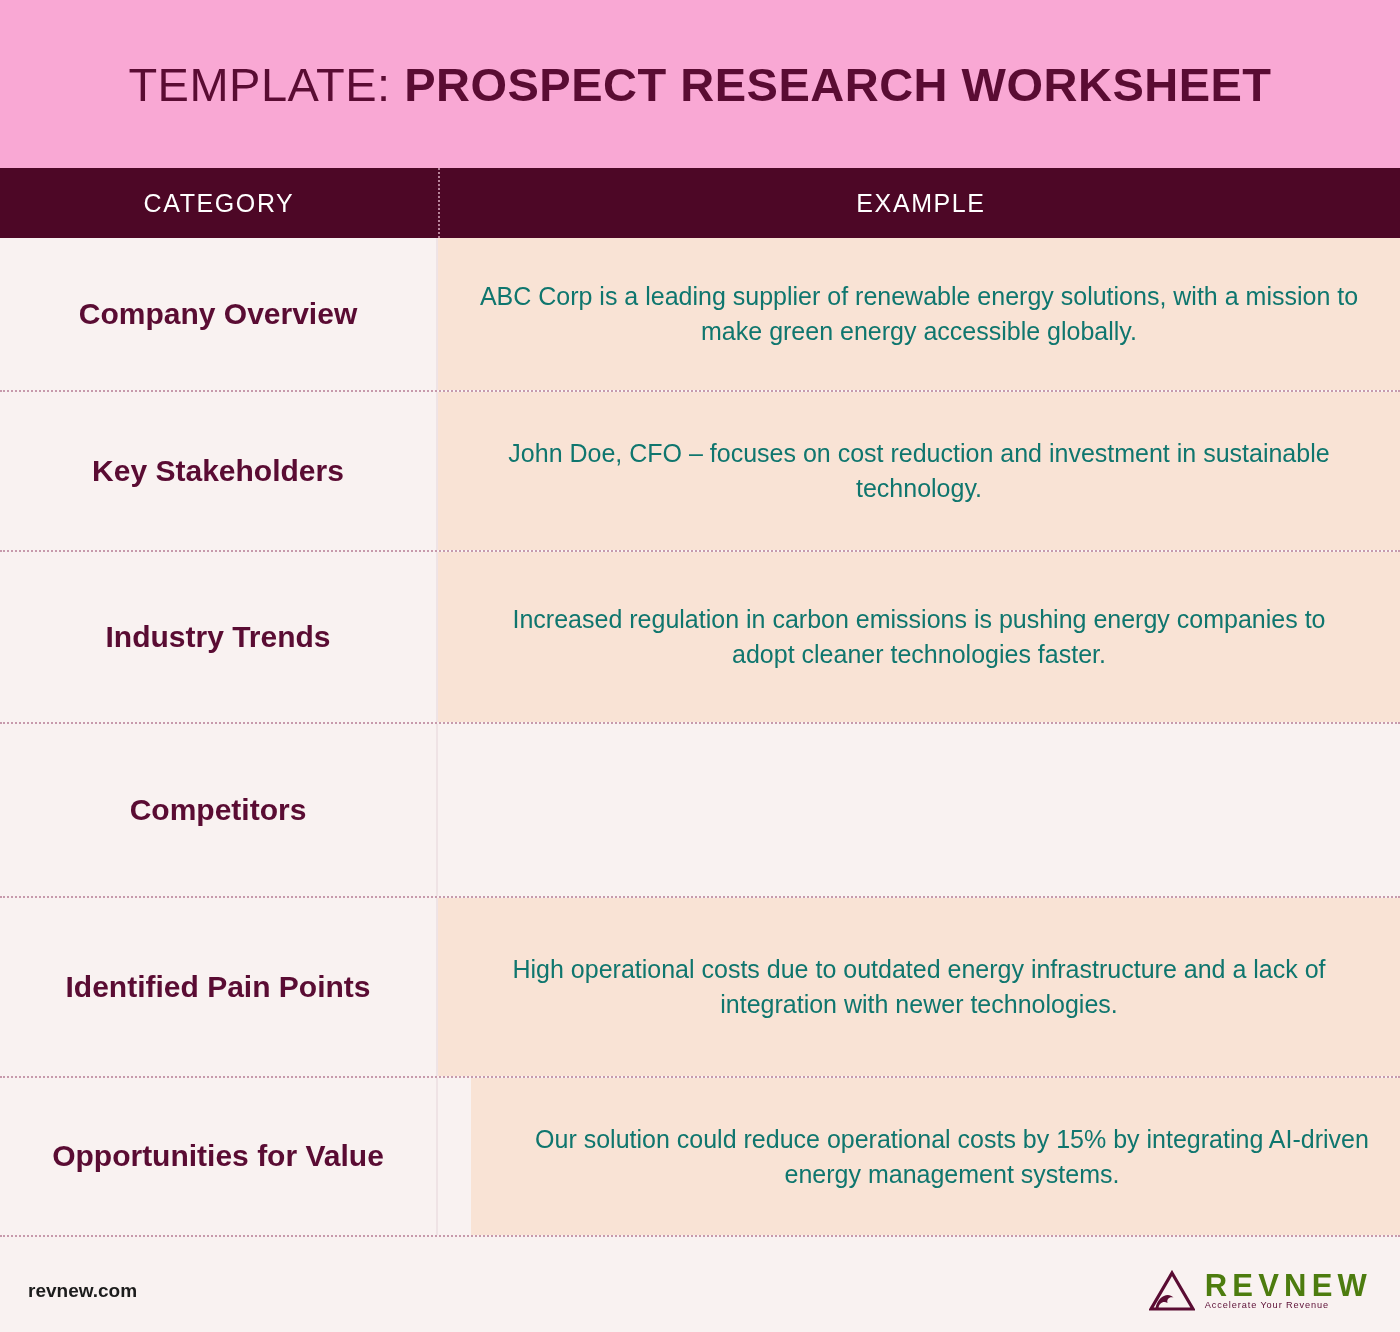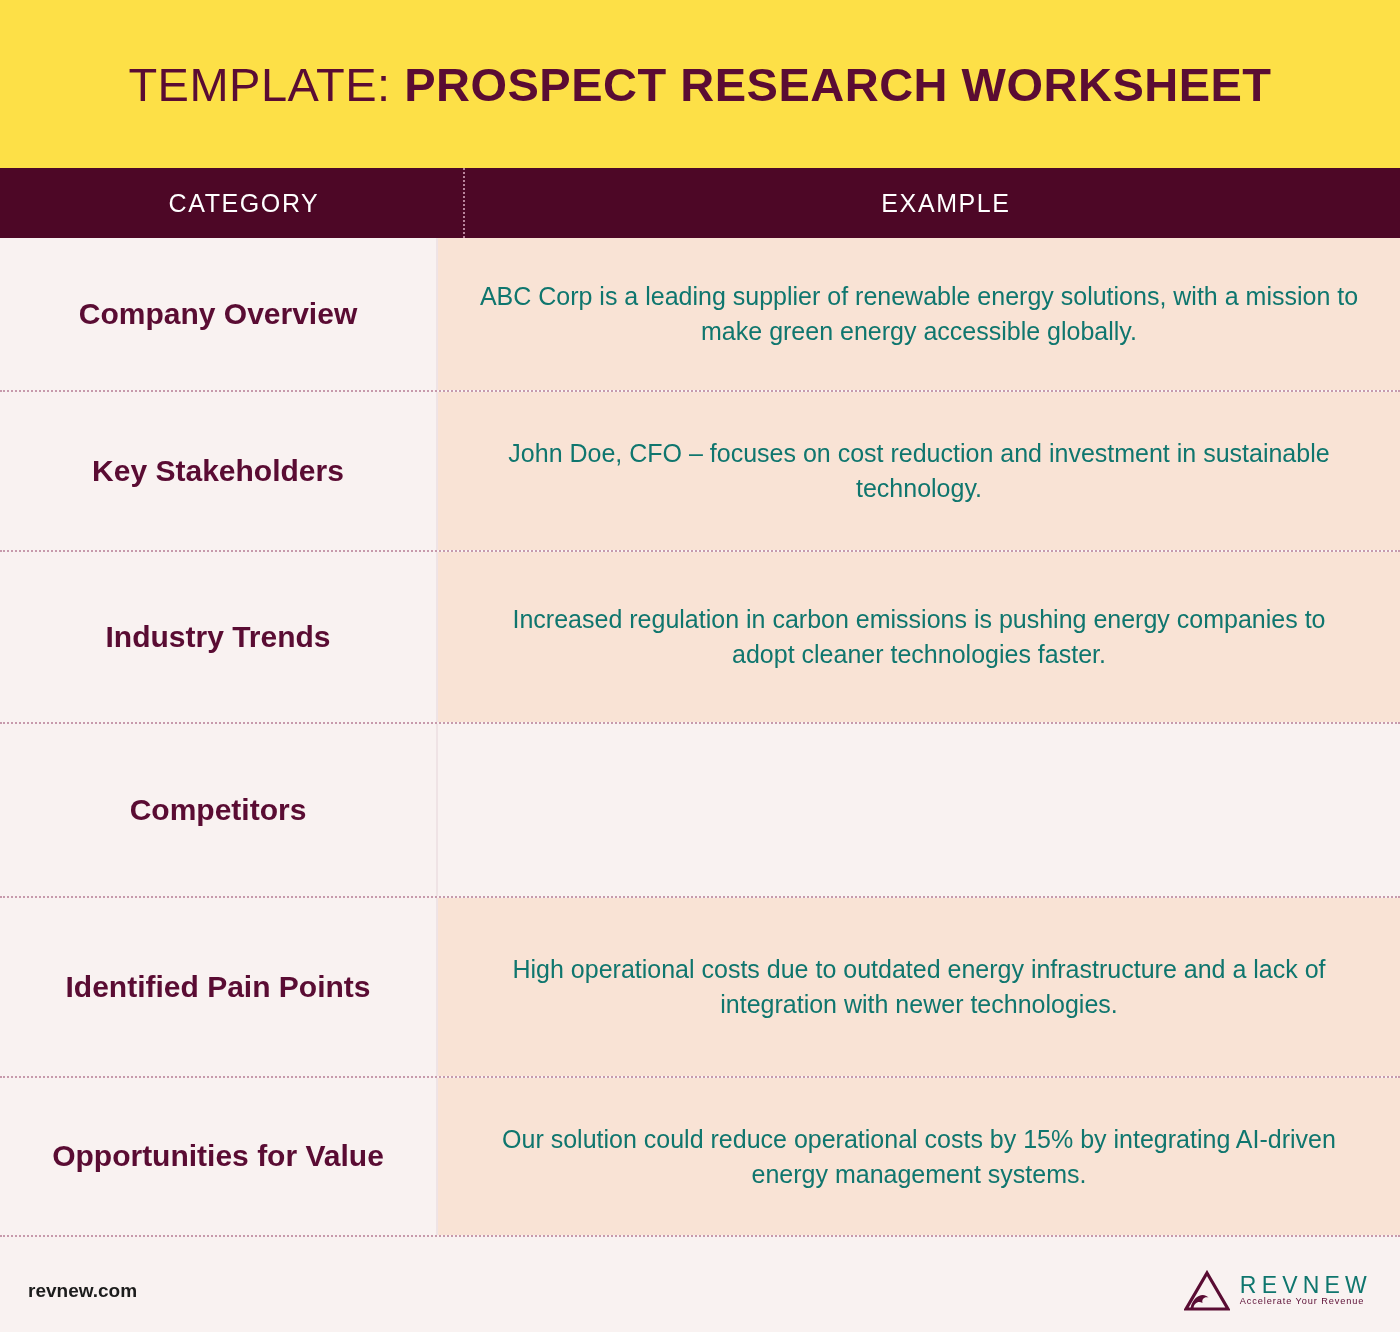--- a/index.html
+++ b/index.html
@@ -14,21 +14,21 @@
     overflow: hidden;
     position: relative;
   }
 
   
   .title-bar {
     height: 168px;
     display: flex;
     align-items: center;
     justify-content: center;
-    background: #fde047;
+    background: #f9a8d4;
   }
   .title {
     font-size: 47px;
     letter-spacing: 0.5px;
     color: #5a0c33;
     white-space: nowrap;
     text-align: center;
   }
   .title .light {
     font-weight: 400;
@@ -39,21 +39,20 @@
 
   
   .table {
     width: 1400px;
     position: relative;
   }
   .thead {
     display: flex;
     height: 70px;
     background: #4d0726;
-    padding-left: 25px;
   }
   .th {
     display: flex;
     align-items: center;
     justify-content: center;
     color: #ffffff;
     font-size: 25px;
     letter-spacing: 1.6px;
     font-weight: 400;
   }
@@ -64,20 +63,21 @@
     border-left: 2px dotted #b9859c;
   }
 
   .row {
     display: flex;
     border-bottom: 2px dotted #c79aac;
     align-items: flex-end;
   }
   .row:last-child {
     border-bottom: 2px dotted #c79aac;
+    gap: 33px;
   }
   .cell-cat {
     background: #f9f2f1;
     display: flex;
     align-items: center;
     justify-content: center;
     text-align: center;
     color: #5a0c33;
     font-size: 30px;
     font-weight: 700;
@@ -131,24 +131,24 @@
     width: 46px;
     height: 42px;
     flex: 0 0 46px;
   }
   .logo-words {
     display: flex;
     flex-direction: column;
     line-height: 1;
   }
   .logo-name {
-    font-size: 23px;
-    font-weight: 400;
+    font-size: 31px;
+    font-weight: 700;
     letter-spacing: 5.2px;
-    color: #0f766e;
+    color: #4d7c0f;
   }
   .logo-tag {
     font-size: 9.2px;
     font-weight: 400;
     letter-spacing: 0.9px;
     color: #5a0c33;
   }
 </style>
 </head>
 <body>

